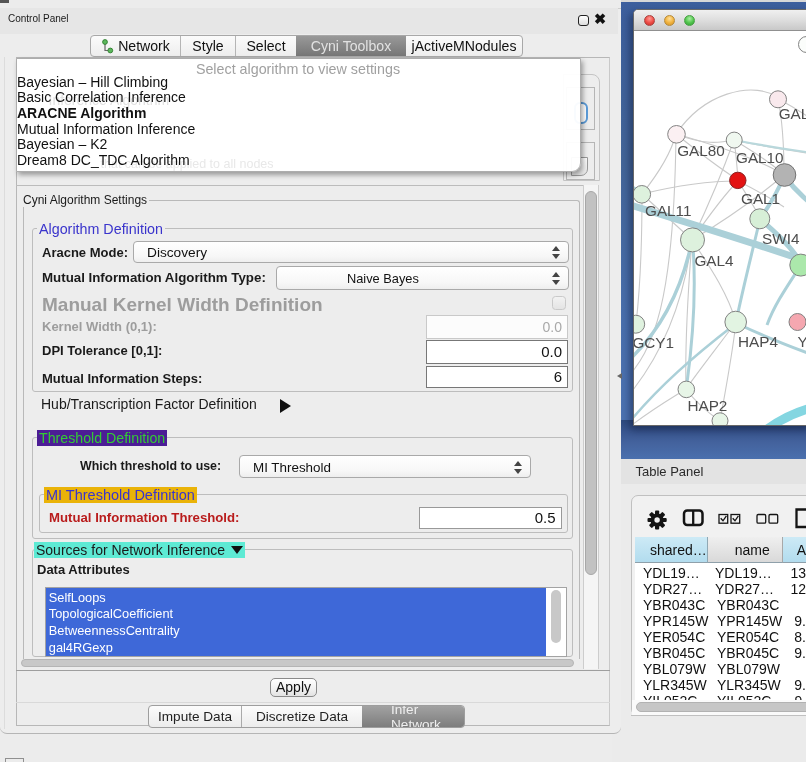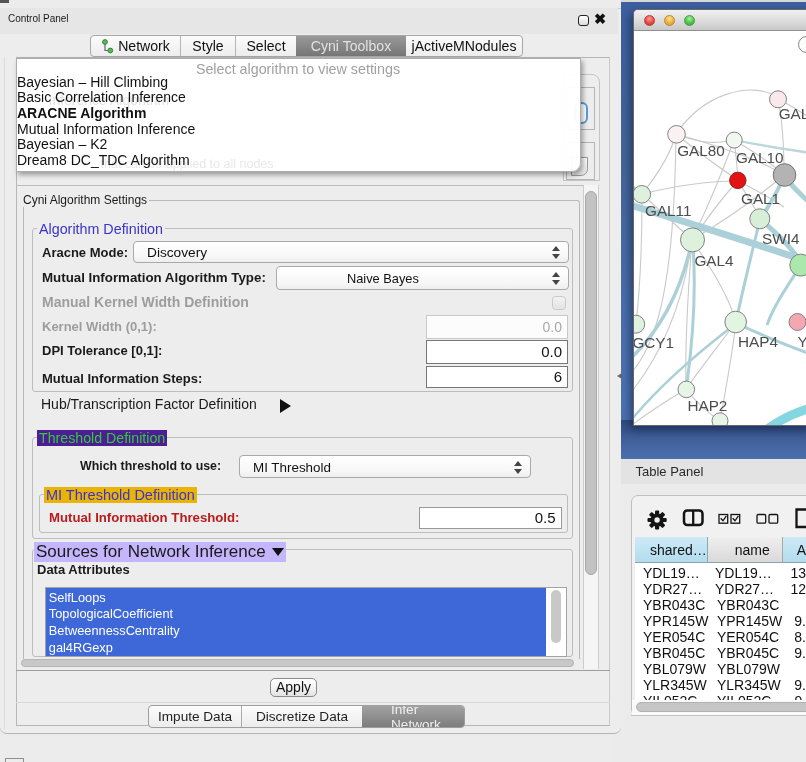--- a/index.html
+++ b/index.html
@@ -249,21 +249,21 @@
   <span style="position:absolute;left:13px;top:2.5px;">Discovery</span>
   <span class="updn" style="right:7px;top:2.5px;"></span>
 </div>
 
 <div class="abs b" style="left:42px;top:269.5px;font-size:13.3px;color:#1a1a1a;">Mutual Information Algorithm Type:</div>
 <div class="combo" style="left:276px;top:266px;width:292.5px;height:23.5px;font-size:12.8px;">
   <span style="position:absolute;left:26px;top:4px;margin-left:44px;">Naive Bayes</span>
   <span class="updn" style="right:7px;top:4px;"></span>
 </div>
 
-<div class="abs b" style="left:42px;top:293.5px;font-size:14px;color:#9d9d9d;">Manual Kernel Width Definition</div>
+<div class="abs b" style="left:42px;top:293.5px;font-size:19px;color:#9d9d9d;">Manual Kernel Width Definition</div>
 <div class="abs" style="left:552px;top:295.5px;width:14px;height:14px;border:1px solid #c9c9c9;border-radius:3.5px;background:linear-gradient(180deg,#f2f2f2,#e4e4e4);"></div>
 
 <div class="abs b" style="left:42px;top:319px;font-size:13px;color:#9d9d9d;">Kernel Width (0,1):</div>
 <div class="abs" style="left:426px;top:315px;width:142px;height:23.5px;border:1px solid #c9c9c9;background:#fcfcfc;">
   <span style="position:absolute;right:5px;top:3px;font-size:14px;color:#a9a9a9;">0.0</span>
 </div>
 
 <div class="abs b" style="left:42px;top:342.5px;font-size:13px;color:#1a1a1a;">DPI Tolerance [0,1]:</div>
 <div class="abs" style="left:426px;top:340px;width:142px;height:24px;border:1.5px solid #777;background:#fff;">
   <span style="position:absolute;right:5px;top:2px;font-size:15px;color:#111;">0.0</span>
@@ -288,21 +288,21 @@
 
 <div class="abs" style="left:39px;top:493.5px;width:528.5px;height:39px;border:1px solid #bdbdbd;border-radius:3px;"></div>
 <div class="abs" style="left:44px;top:487px;background:#eab308;padding:0 2px;font-size:14.5px;color:#3a34cc;">MI Threshold Definition</div>
 
 <div class="abs b" style="left:49px;top:509.5px;font-size:13.2px;color:#b91c1c;">Mutual Information Threshold:</div>
 <div class="abs" style="left:419px;top:507px;width:142.5px;height:22px;border:1px solid #999;background:#fff;">
   <span style="position:absolute;right:5px;top:1px;font-size:15px;color:#111;">0.5</span>
 </div>
 
 <div class="abs" style="left:32px;top:548.5px;width:541px;height:108.5px;border:1px solid #bdbdbd;border-radius:3px;"></div>
-<div class="abs" style="left:34px;top:541.5px;background:#c4b5fd;padding:0 2px;font-size:17px;color:#1a1a1a;">Sources for Network Inference <span style="display:inline-block;width:0;height:0;border-top:8px solid #111;border-left:6.5px solid transparent;border-right:6.5px solid transparent;vertical-align:1px;margin-left:2px;"></span></div>
+<div class="abs" style="left:34px;top:541.5px;background:#5eead4;padding:0 2px;font-size:14px;color:#1a1a1a;">Sources for Network Inference <span style="display:inline-block;width:0;height:0;border-top:8px solid #111;border-left:6.5px solid transparent;border-right:6.5px solid transparent;vertical-align:1px;margin-left:2px;"></span></div>
 <div class="abs b" style="left:37px;top:562px;font-size:13px;color:#1a1a1a;">Data Attributes</div>
 
 <div class="abs" style="left:44.5px;top:586.5px;width:522.5px;height:70px;border:1px solid #a3a3a3;background:#fff;">
   <div style="position:absolute;left:0.5px;top:0.5px;width:500px;height:67.5px;background:#3e68d8;color:#fff;font-size:12.8px;">
     <div style="padding:1.5px 0 0 2.8px;line-height:16.7px;">SelfLoops<br>TopologicalCoefficient<br>BetweennessCentrality<br>gal4RGexp</div>
   </div>
   <div style="position:absolute;left:505px;top:2.5px;width:10.5px;height:53px;border-radius:5.5px;background:#c8c8c8;"></div>
 </div>
 
 <div class="abs" style="left:21px;top:658.8px;width:553px;height:7.8px;border-radius:4px;background:#c8c8c8;border:1px solid #b5b5b5;"></div>

